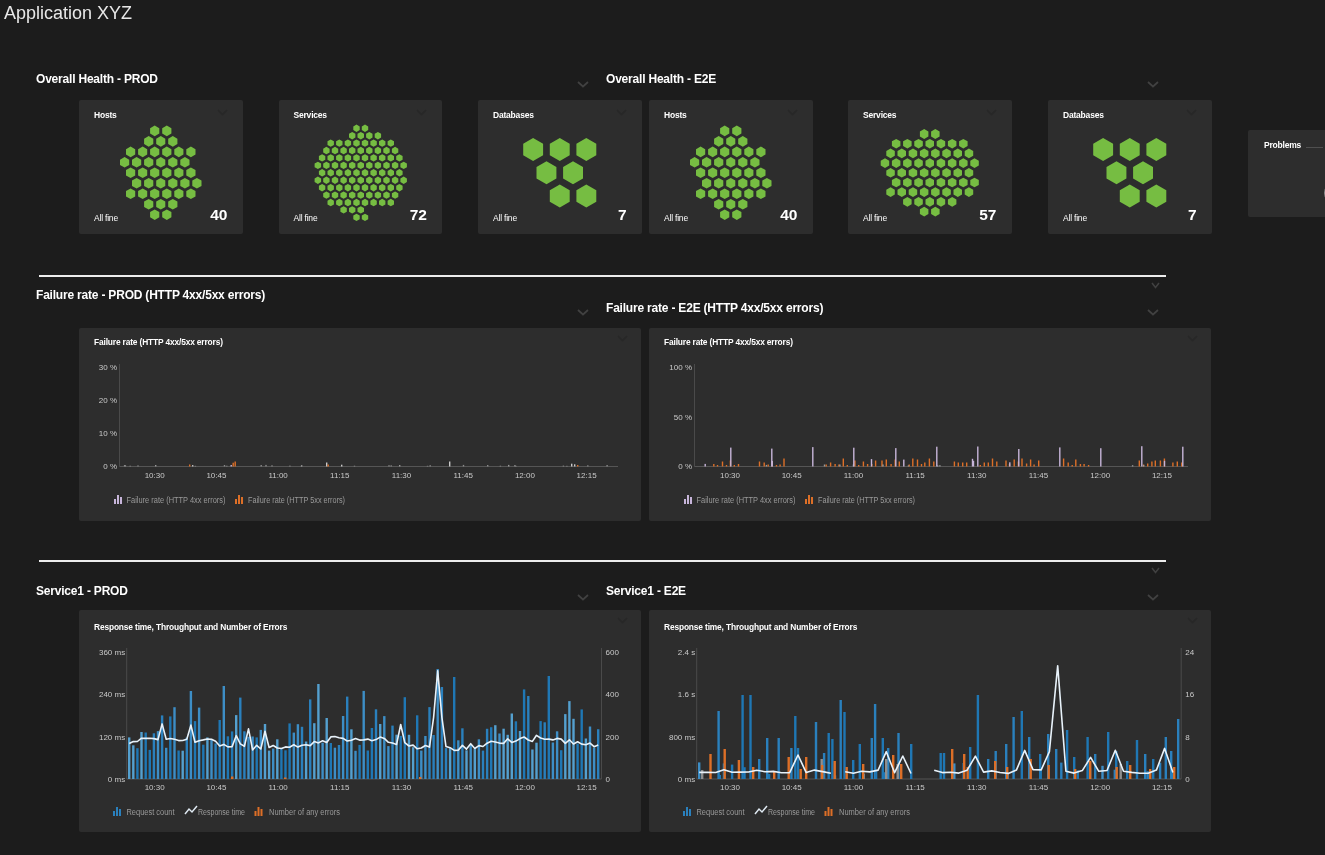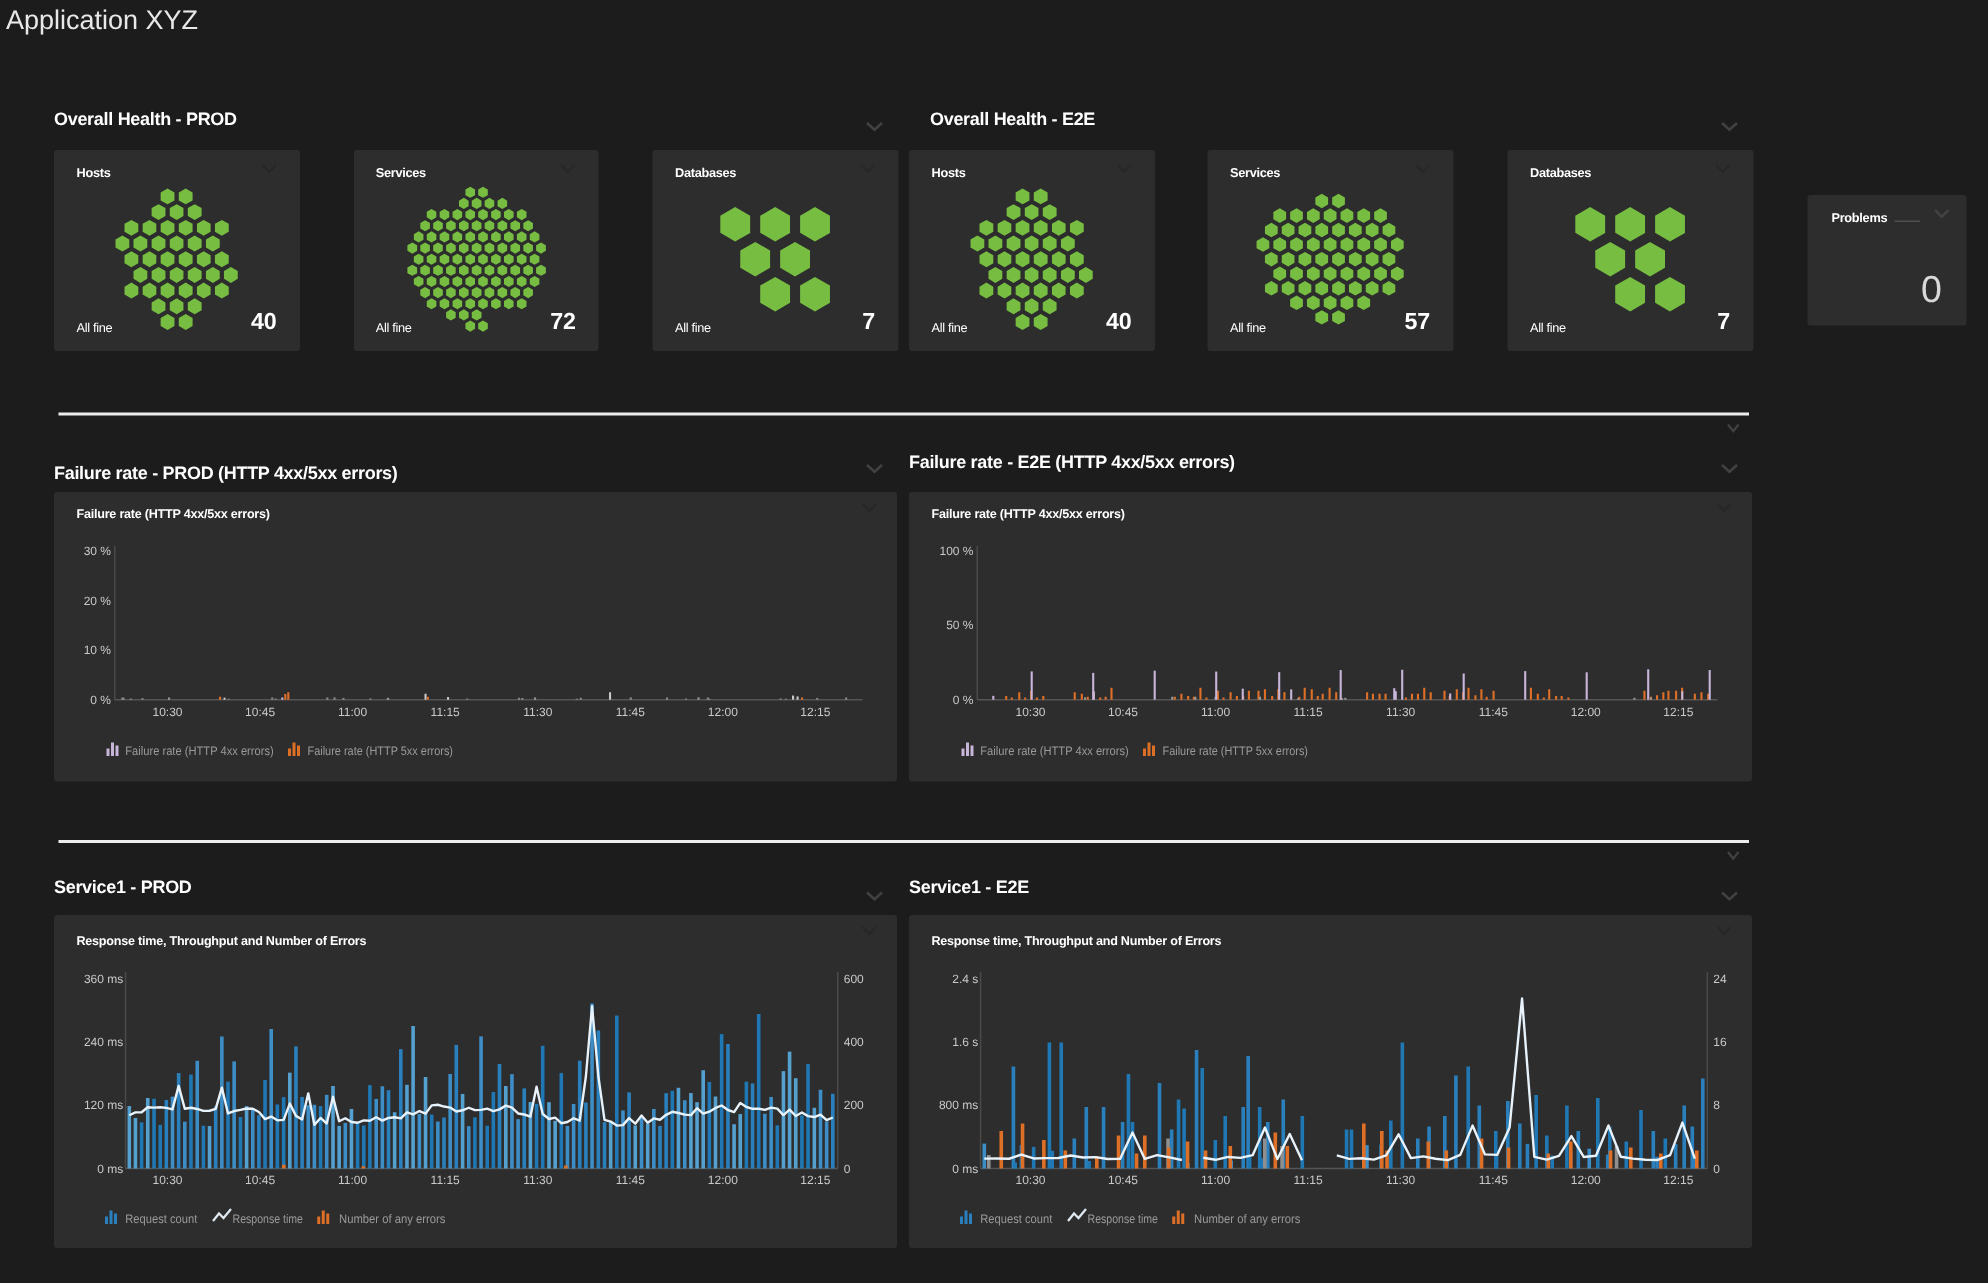--- a/index.html
+++ b/index.html
@@ -1,27 +1,27 @@
 <!DOCTYPE html>
 <html><head><meta charset="utf-8"><style>
 html,body{margin:0;padding:0;background:#1c1c1c;width:1325px;height:855px;overflow:hidden;
 font-family:"Liberation Sans", sans-serif;}
-.tile{position:absolute;background:#2d2d2d;border-radius:2px;}
+.tile{position:absolute;background:#2d2d2d;border-radius:2px;margin-left:43px;}
 .tlabel{position:absolute;left:15px;top:10px;font-size:8.5px;font-weight:bold;color:#fff;letter-spacing:-0.2px;}
 .allfine{position:absolute;left:15px;bottom:11px;font-size:8.5px;font-weight:normal;color:#fff;letter-spacing:-0.2px;}
 .count{position:absolute;right:15px;bottom:10px;font-size:15.5px;font-weight:bold;color:#fff;}
 .sechead{position:absolute;font-size:12px;font-weight:bold;color:#fff;letter-spacing:-0.2px;}
 .ctitle{position:absolute;left:15px;top:9px;font-size:8.4px;font-weight:bold;color:#fff;letter-spacing:-0.15px;text-align:center;}
 .ax{font-size:8px;fill:#c9c9c9;font-family:"Liberation Sans", sans-serif;}
 .leg{font-size:8.3px;fill:#9a9a9a;font-family:"Liberation Sans", sans-serif;}
 .sep{position:absolute;height:2.4px;background:#ededed;}
 </style></head><body>
 <div style="position:absolute;left:4px;top:3px;font-size:18px;color:#e8e8e8">Application XYZ</div>
 <div class="sechead" style="left:36px;top:71.5px">Overall Health - PROD</div>
-<div class="sechead" style="left:620px;top:71.5px">Overall Health - E2E</div>
+<div class="sechead" style="left:606px;top:71.5px">Overall Health - E2E</div>
 <svg style="position:absolute;left:577px;top:80.5px" width="12" height="7.5">
     <path d="M1 1 L6.0 5.5 L11 1" fill="none" stroke="#414141" stroke-width="1.7"></path>
   </svg>
 <svg style="position:absolute;left:1147px;top:80.5px" width="12" height="7.5">
     <path d="M1 1 L6.0 5.5 L11 1" fill="none" stroke="#414141" stroke-width="1.7"></path>
   </svg>
 <div class="tile" style="left:36px;top:100px;width:163.5px;height:134px">
     <svg width="163" height="134" style="position:absolute;left:0;top:0">
       <path d="M75.7 25.6 71.1 28.3 71.1 33.6 75.7 36.2 80.3 33.6 80.3 28.3ZM87.8 25.6 83.2 28.3 83.2 33.6 87.8 36.2 92.4 33.6 92.4 28.3ZM69.7 36.1 65.1 38.7 65.1 44.0 69.7 46.7 74.3 44.0 74.3 38.7ZM81.8 36.1 77.2 38.7 77.2 44.0 81.8 46.7 86.3 44.0 86.3 38.7ZM93.8 36.1 89.2 38.7 89.2 44.0 93.8 46.7 98.4 44.0 98.4 38.7ZM51.6 46.6 47.0 49.2 47.0 54.5 51.6 57.2 56.2 54.5 56.2 49.2ZM63.7 46.6 59.1 49.2 59.1 54.5 63.7 57.2 68.2 54.5 68.2 49.2ZM75.7 46.6 71.1 49.2 71.1 54.5 75.7 57.2 80.3 54.5 80.3 49.2ZM87.8 46.6 83.2 49.2 83.2 54.5 87.8 57.2 92.4 54.5 92.4 49.2ZM99.8 46.6 95.3 49.2 95.3 54.5 99.8 57.2 104.4 54.5 104.4 49.2ZM111.9 46.6 107.3 49.2 107.3 54.5 111.9 57.2 116.5 54.5 116.5 49.2ZM45.6 57.0 41.0 59.7 41.0 65.0 45.6 67.6 50.2 65.0 50.2 59.7ZM57.6 57.0 53.0 59.7 53.0 65.0 57.6 67.6 62.2 65.0 62.2 59.7ZM69.7 57.0 65.1 59.7 65.1 65.0 69.7 67.6 74.3 65.0 74.3 59.7ZM81.8 57.0 77.2 59.7 77.2 65.0 81.8 67.6 86.3 65.0 86.3 59.7ZM93.8 57.0 89.2 59.7 89.2 65.0 93.8 67.6 98.4 65.0 98.4 59.7ZM105.9 57.0 101.3 59.7 101.3 65.0 105.9 67.6 110.5 65.0 110.5 59.7ZM51.6 67.5 47.0 70.1 47.0 75.5 51.6 78.1 56.2 75.5 56.2 70.1ZM63.7 67.5 59.1 70.1 59.1 75.5 63.7 78.1 68.2 75.5 68.2 70.1ZM75.7 67.5 71.1 70.1 71.1 75.5 75.7 78.1 80.3 75.5 80.3 70.1ZM87.8 67.5 83.2 70.1 83.2 75.5 87.8 78.1 92.4 75.5 92.4 70.1ZM99.8 67.5 95.3 70.1 95.3 75.5 99.8 78.1 104.4 75.5 104.4 70.1ZM111.9 67.5 107.3 70.1 107.3 75.5 111.9 78.1 116.5 75.5 116.5 70.1ZM57.6 78.0 53.0 80.6 53.0 85.9 57.6 88.6 62.2 85.9 62.2 80.6ZM69.7 78.0 65.1 80.6 65.1 85.9 69.7 88.6 74.3 85.9 74.3 80.6ZM81.8 78.0 77.2 80.6 77.2 85.9 81.8 88.6 86.3 85.9 86.3 80.6ZM93.8 78.0 89.2 80.6 89.2 85.9 93.8 88.6 98.4 85.9 98.4 80.6ZM105.9 78.0 101.3 80.6 101.3 85.9 105.9 88.6 110.5 85.9 110.5 80.6ZM117.9 78.0 113.3 80.6 113.3 85.9 117.9 88.6 122.5 85.9 122.5 80.6ZM51.6 88.4 47.0 91.1 47.0 96.4 51.6 99.0 56.2 96.4 56.2 91.1ZM63.7 88.4 59.1 91.1 59.1 96.4 63.7 99.0 68.2 96.4 68.2 91.1ZM75.7 88.4 71.1 91.1 71.1 96.4 75.7 99.0 80.3 96.4 80.3 91.1ZM87.8 88.4 83.2 91.1 83.2 96.4 87.8 99.0 92.4 96.4 92.4 91.1ZM99.8 88.4 95.3 91.1 95.3 96.4 99.8 99.0 104.4 96.4 104.4 91.1ZM111.9 88.4 107.3 91.1 107.3 96.4 111.9 99.0 116.5 96.4 116.5 91.1ZM69.7 98.9 65.1 101.6 65.1 106.9 69.7 109.5 74.3 106.9 74.3 101.6ZM81.8 98.9 77.2 101.6 77.2 106.9 81.8 109.5 86.3 106.9 86.3 101.6ZM93.8 98.9 89.2 101.6 89.2 106.9 93.8 109.5 98.4 106.9 98.4 101.6ZM75.7 109.4 71.1 112.0 71.1 117.3 75.7 120.0 80.3 117.3 80.3 112.0ZM87.8 109.4 83.2 112.0 83.2 117.3 87.8 120.0 92.4 117.3 92.4 112.0Z" fill="#76bd42"></path>
     </svg>
@@ -92,21 +92,21 @@
 <div style="position:absolute;left:58px;top:17px;width:17px;height:1.5px;background:#4f4f4f"></div>
 <svg style="position:absolute;left:84px;top:9px" width="11" height="7.5">
       <path d="M1 1 L5.5 5.5 L10 1" fill="none" stroke="#444" stroke-width="1.6"></path>
     </svg>
 <div style="position:absolute;right:16.5px;bottom:9px;font-size:25px;color:#d8d8d8">0</div>
 </div>
 <div class="sep" style="left:39px;top:274.8px;width:1127px"></div>
 <svg style="position:absolute;left:1150.5px;top:281.5px" width="9" height="7.5">
     <path d="M1 1 L4.5 5.5 L8 1" fill="none" stroke="#414141" stroke-width="1.5"></path>
   </svg>
-<div class="sechead" style="left:36px;top:308px">Failure rate - PROD (HTTP 4xx/5xx errors)</div>
+<div class="sechead" style="left:36px;top:288px">Failure rate - PROD (HTTP 4xx/5xx errors)</div>
 <div class="sechead" style="left:606px;top:300.5px">Failure rate - E2E (HTTP 4xx/5xx errors)</div>
 <svg style="position:absolute;left:577px;top:308.5px" width="12" height="7.5">
     <path d="M1 1 L6.0 5.5 L11 1" fill="none" stroke="#414141" stroke-width="1.7"></path>
   </svg>
 <svg style="position:absolute;left:1147px;top:308.5px" width="12" height="7.5">
     <path d="M1 1 L6.0 5.5 L11 1" fill="none" stroke="#414141" stroke-width="1.7"></path>
   </svg>
 <div class="tile" style="left:36px;top:328px;width:562px;height:193px">
     <div class="ctitle">Failure rate (HTTP 4xx/5xx errors)</div>
     <svg style="position:absolute;left:538px;top:7px" width="11" height="7.5">

